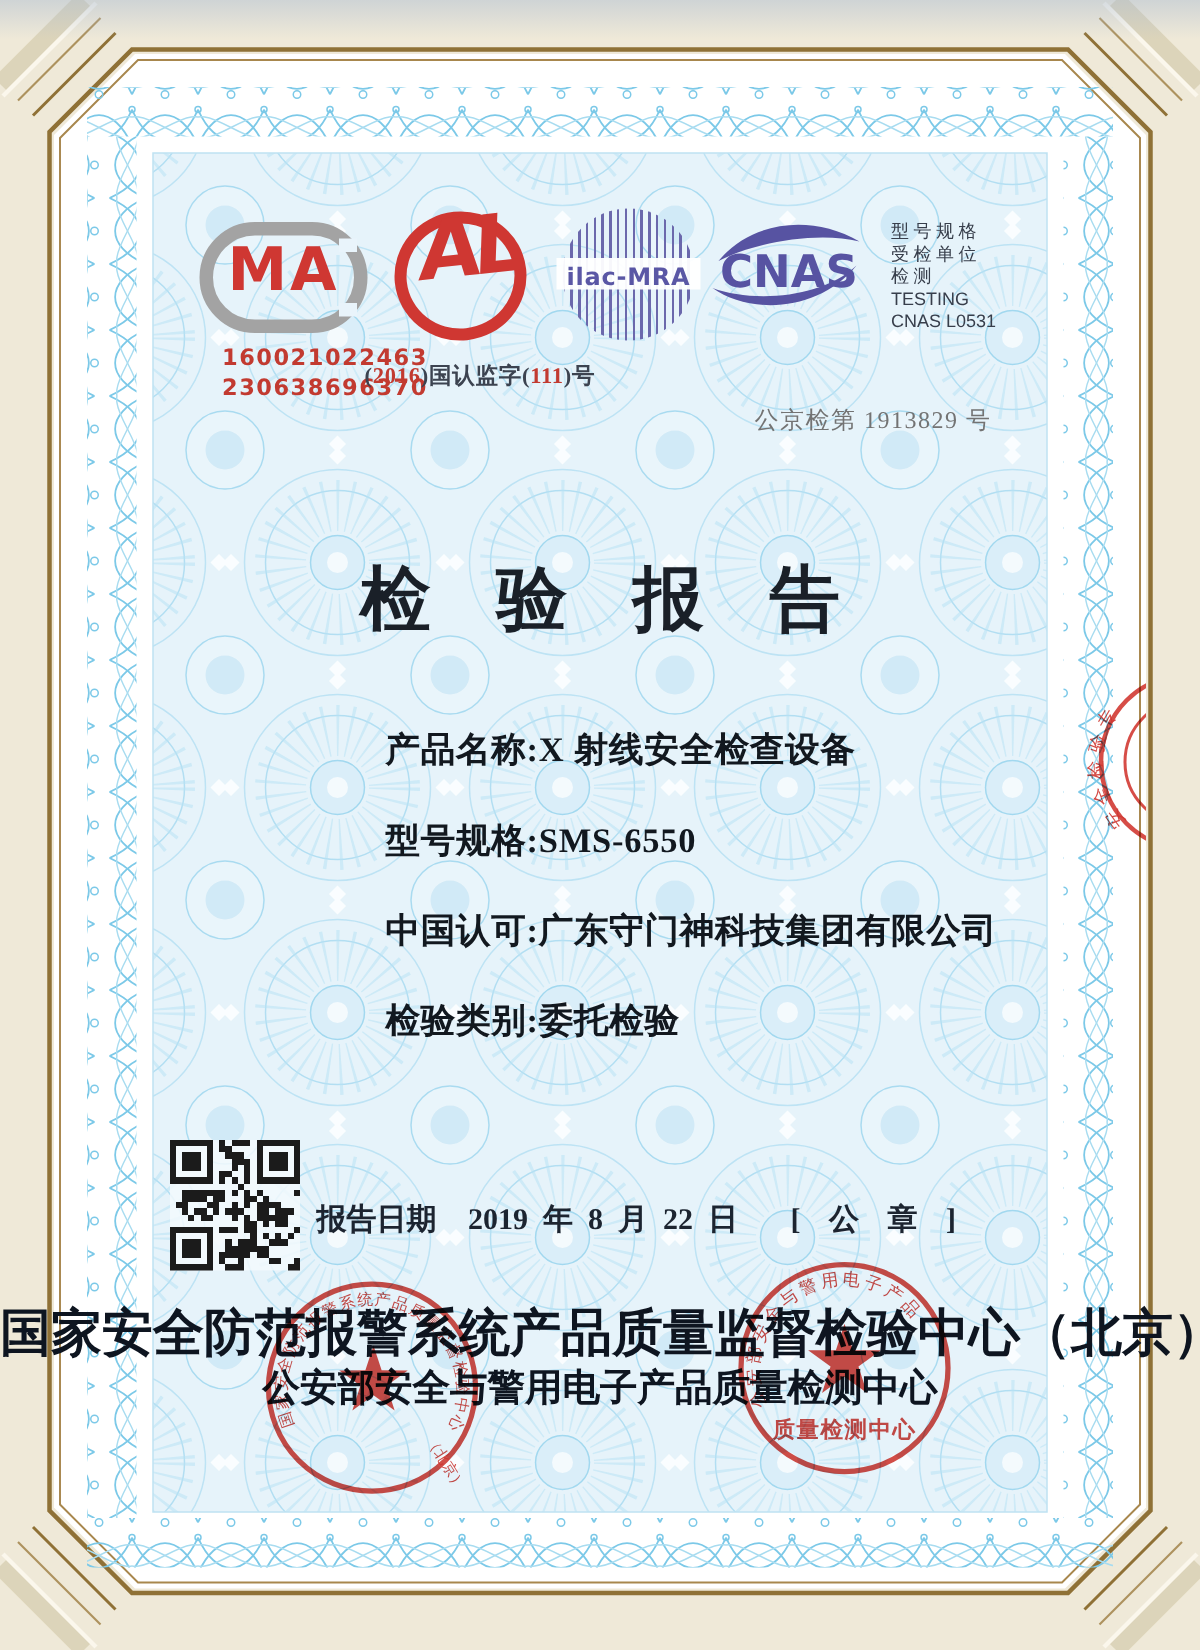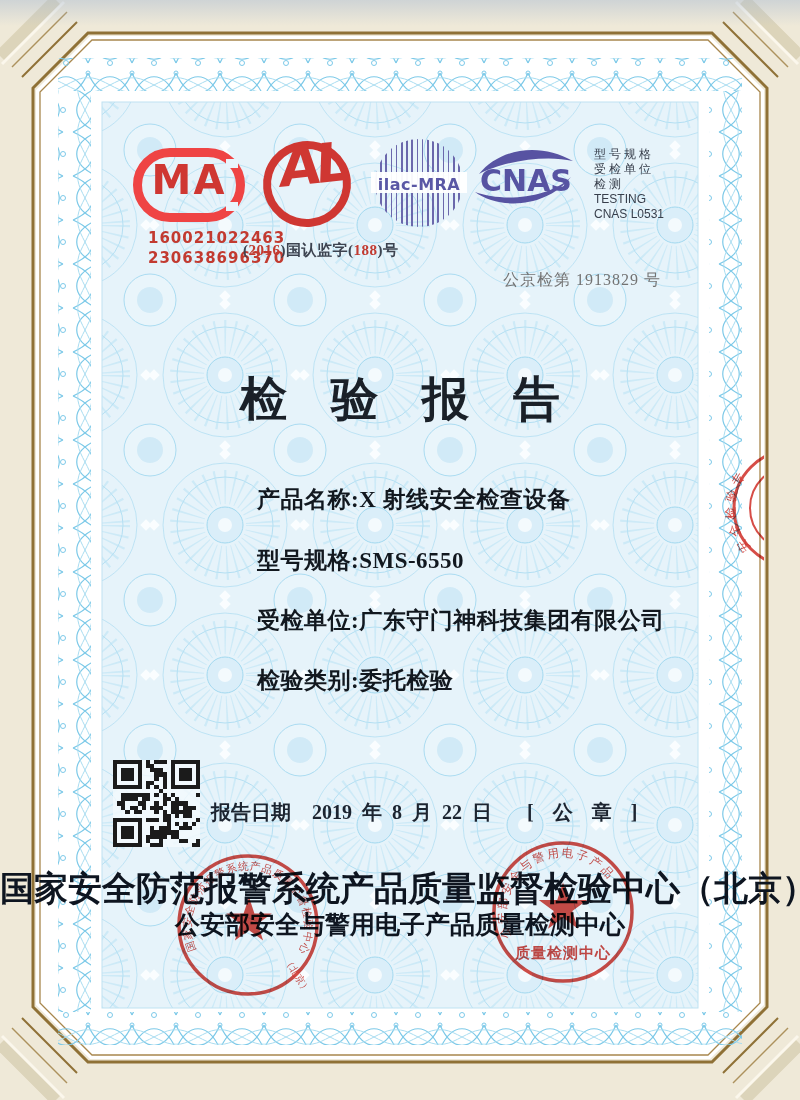--- a/index.html
+++ b/index.html
@@ -5,21 +5,21 @@
   html,body{margin:0;padding:0;background:#cfc9bb;}
   .cert{position:relative;width:800px;height:1100px;overflow:hidden;background:#efe9d8;
         font-family:"Liberation Serif","DejaVu Serif",serif;}
   .cert *{box-sizing:border-box;}
   svg.bg{position:absolute;left:0;top:0;}
   .top-light{position:absolute;left:0;top:0;width:100%;height:26px;
     background:linear-gradient(180deg,rgba(168,186,210,.45),rgba(168,186,210,0));}
   .abs{position:absolute;}
 
   
-  .cma{left:133px;top:148px;width:112px;height:74px;border:9px solid #ef4444;border-radius:37px;}
+  .cma{left:133px;top:148px;width:112px;height:74px;border:9px solid #a3a3a3;border-radius:37px;}
   .cma .lbl{position:absolute;left:0;right:0;top:3px;text-align:center;color:#cf3732;
     font:bold 40px/1 "DejaVu Sans",sans-serif;letter-spacing:2px;}
   .cma .notch{position:absolute;width:12px;height:9px;background:#e9f4fb;right:-2px;}
   .cma .notch.t{top:2px;} .cma .notch.b{bottom:2px;}
   .cal{left:263px;top:141px;width:88px;height:86px;border:8px solid #cf3732;border-radius:50%;
     transform:rotate(-6deg);}
   .cal .lbl{position:absolute;left:10px;top:-10px;color:#cf3732;
     font:bold 54px/1 "DejaVu Sans",sans-serif;letter-spacing:-5px;transform:skewX(-8deg);}
   .ilac{left:375px;top:139px;width:88px;height:88px;border-radius:50%;
     background:repeating-linear-gradient(90deg,#6b68ac 0 1.6px,rgba(255,255,255,0) 1.6px 5.2px);}
@@ -172,35 +172,35 @@
       <div class="zh">检测</div>
       <div>TESTING</div>
       <div>CNAS L0531</div>
     </div>
 
     <div class="abs cert-nums">
       <div>160021022463</div>
       <div>230638696370</div>
     </div>
     <div class="abs approval">
-      <span>(</span><span class="rd">2016</span><span>)国认监字(</span><span class="rd">188</span><span>)号</span>
+      <span>(</span><span class="rd">2016</span><span>)国认监字(</span><span class="rd">111</span><span>)号</span>
     </div>
     <div class="abs report-no">公京检第 1913829 号</div>
   </div>
 
   <div class="abs title">检验报告</div>
 
   <div class="abs field f1">
     <span>产品名称:</span><span>X 射线安全检查设备</span>
   </div>
   <div class="abs field f2">
     <span>型号规格:</span><span>SMS-6550</span>
   </div>
   <div class="abs field f3">
-    <span>受检单位:</span><span>广东守门神科技集团有限公司</span>
+    <span>中国认可:</span><span>广东守门神科技集团有限公司</span>
   </div>
   <div class="abs field f4">
     <span>检验类别:</span><span>委托检验</span>
   </div>
 
   <svg class="abs qr" id="qr" viewBox="0 0 21 21" shape-rendering="crispEdges">
     <rect width="21" height="21" fill="#f2f9fd" opacity=".85"></rect>
   <rect x="0" y="0" width="7" height="7" fill="#1b1b1b"></rect>
       <rect x="1" y="1" width="5" height="5" fill="#f2f9fd"></rect>
       <rect x="2" y="2" width="3" height="3" fill="#1b1b1b"></rect>

